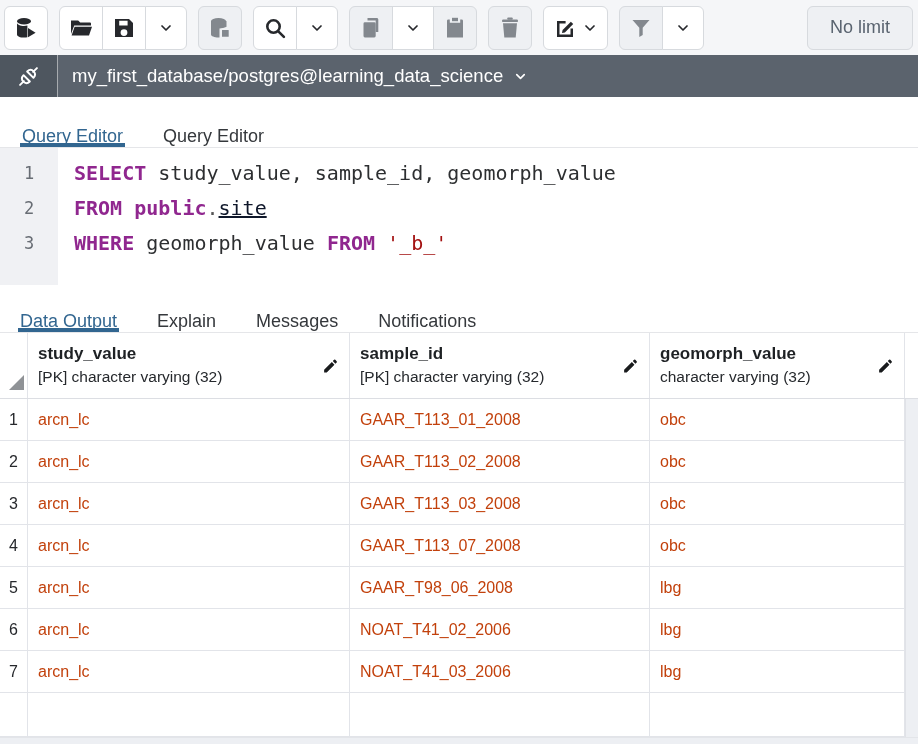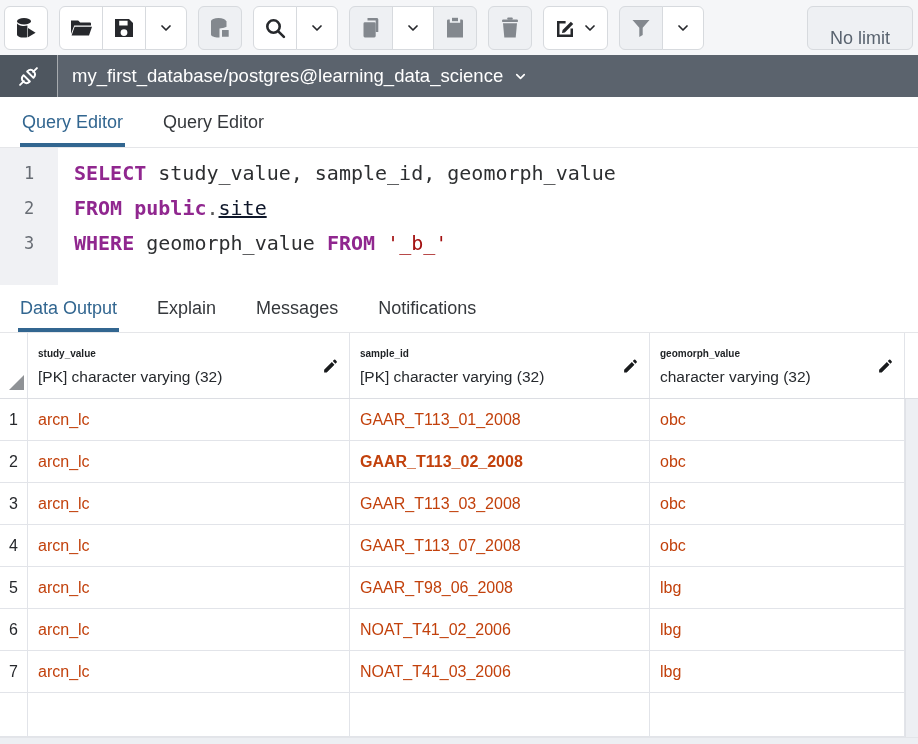--- a/index.html
+++ b/index.html
@@ -11,56 +11,56 @@
   .btn-group{display:inline-flex;}
   .tbtn{height:44px;min-width:42px;display:inline-flex;align-items:center;justify-content:center;gap:5px;
         background:#fff;border:1px solid #d7dade;border-radius:6px;color:#26282c;padding:0 9px;cursor:pointer;}
   .btn-group .tbtn+.tbtn{margin-left:-1px;border-top-left-radius:0;border-bottom-left-radius:0;}
   .btn-group .tbtn:not(:last-child){border-top-right-radius:0;border-bottom-right-radius:0;}
   .tbtn.disabled{background:#eef0f3;color:#83888e;}
   .icon{display:inline-flex;align-items:center;justify-content:center;}
   .icon svg{width:24px;height:24px;display:block;}
   .icon.caret-in svg,.tbtn .icon.is-caret svg{width:16px;height:16px;}
   .limit-box{margin-left:auto;margin-right:2px;height:42px;min-width:78px;background:#eef0f3;border:1px solid #d7dade;
-             border-radius:6px;color:#59636f;font-size:18px;display:flex;align-items:flex-end;justify-content:center;padding:0 13px;}
+             border-radius:6px;color:#59636f;font-size:18px;display:flex;align-items:center;justify-content:center;padding:0 13px;}
 
   
   .connbar{display:flex;align-items:stretch;height:42px;background:#5b636d;color:#fff;}
   .conn-icon{width:57px;display:flex;align-items:center;justify-content:center;background:#4e565f;
              border-right:1px solid rgba(255,255,255,.5);}
   .conn-icon svg{width:27px;height:27px;}
   .conn-main{display:flex;align-items:center;gap:10px;padding:0 14px;font-size:18.5px;cursor:pointer;}
   .conn-main .icon svg{width:15px;height:15px;}
 
   
   .tabbar{display:flex;align-items:stretch;gap:36px;border-bottom:1px solid #e5e6e9;background:#fff;}
   .tabbar.editor{height:50px;padding-left:20px;}
   .tabbar.output{height:47px;padding-left:18px;}
-  .tab{display:flex;align-items:center;font-size:18px;color:#35383c;position:relative;padding:0 2px;cursor:pointer;}
+  .tab{display:flex;align-items:flex-end;font-size:18px;color:#35383c;position:relative;padding:0 2px;cursor:pointer;}
   .tab.active{color:#326690;}
   .tab.active::after{content:'';position:absolute;left:0;right:0;bottom:0;height:4px;background:#326690;}
 
   
   .sql-editor{display:flex;height:137px;background:#fff;}
   .gutter{width:58px;background:#f0f1f4;padding-top:8px;box-sizing:border-box;}
   .ln{height:35px;line-height:35px;text-align:center;color:#686d74;
       font-family:"DejaVu Sans Mono",monospace;font-size:17px;}
   .code{flex:1;padding:8px 0 0 16px;font-family:"DejaVu Sans Mono",monospace;font-size:20px;line-height:35px;color:#2d2f31;}
   .code-line{height:35px;white-space:pre;}
   .tok-keyword{color:#90278f;font-weight:bold;}
   .tok-entity{color:#0f172a;text-decoration:underline;}
   .tok-string{color:#a31111;}
   .tok-punct{color:#555;}
 
   
   .grid-header{display:flex;height:66px;background:#fff;border-bottom:1px solid #dcdee3;box-sizing:border-box;}
   .corner{width:28px;position:relative;border-right:1px solid #e2e4e9;box-sizing:border-box;cursor:pointer;}
   .corner svg{position:absolute;right:3px;bottom:8px;width:15px;height:15px;}
   .hcell{position:relative;border-right:1px solid #e2e4e9;padding:9px 34px 0 10px;box-sizing:border-box;cursor:pointer;}
-  .hname{font-weight:bold;font-size:10px;color:#1e2124;line-height:23px;}
+  .hname{font-weight:bold;font-size:17px;color:#1e2124;line-height:23px;}
   .htype{font-size:15.5px;color:#26292d;line-height:23px;}
   .hpencil{position:absolute;right:10px;top:50%;transform:translateY(-50%);color:#191b1d;}
   .hpencil svg{width:17px;height:17px;}
   .hfill{flex:1;}
   .grid-body{background:#fff;}
   .grow{display:flex;height:42px;}
   .grow.empty{height:44px;}
   .ncell{width:28px;border-right:1px solid #e2e4e9;border-bottom:1px solid #e2e4e9;box-sizing:border-box;
          display:flex;align-items:center;justify-content:center;font-size:16px;color:#26282c;cursor:pointer;}
   .gcell{border-right:1px solid #e2e4e9;border-bottom:1px solid #e2e4e9;box-sizing:border-box;
@@ -309,21 +309,21 @@
     <div class="grid-body">
         <div class="grow">
           <div class="ncell">1</div>
           <div class="gcell" style="width: 322px;">arcn_lc</div>
           <div class="gcell" style="width: 300px;">GAAR_T113_01_2008</div>
           <div class="gcell" style="width: 255px;">obc</div>
         </div>
         <div class="grow">
           <div class="ncell">2</div>
           <div class="gcell" style="width: 322px;">arcn_lc</div>
-          <div class="gcell" style="width: 300px; font-weight: bold;">GAAR_T113_02_2008</div>
+          <div class="gcell" style="width: 300px;">GAAR_T113_02_2008</div>
           <div class="gcell" style="width: 255px;">obc</div>
         </div>
         <div class="grow">
           <div class="ncell">3</div>
           <div class="gcell" style="width: 322px;">arcn_lc</div>
           <div class="gcell" style="width: 300px;">GAAR_T113_03_2008</div>
           <div class="gcell" style="width: 255px;">obc</div>
         </div>
         <div class="grow">
           <div class="ncell">4</div>

